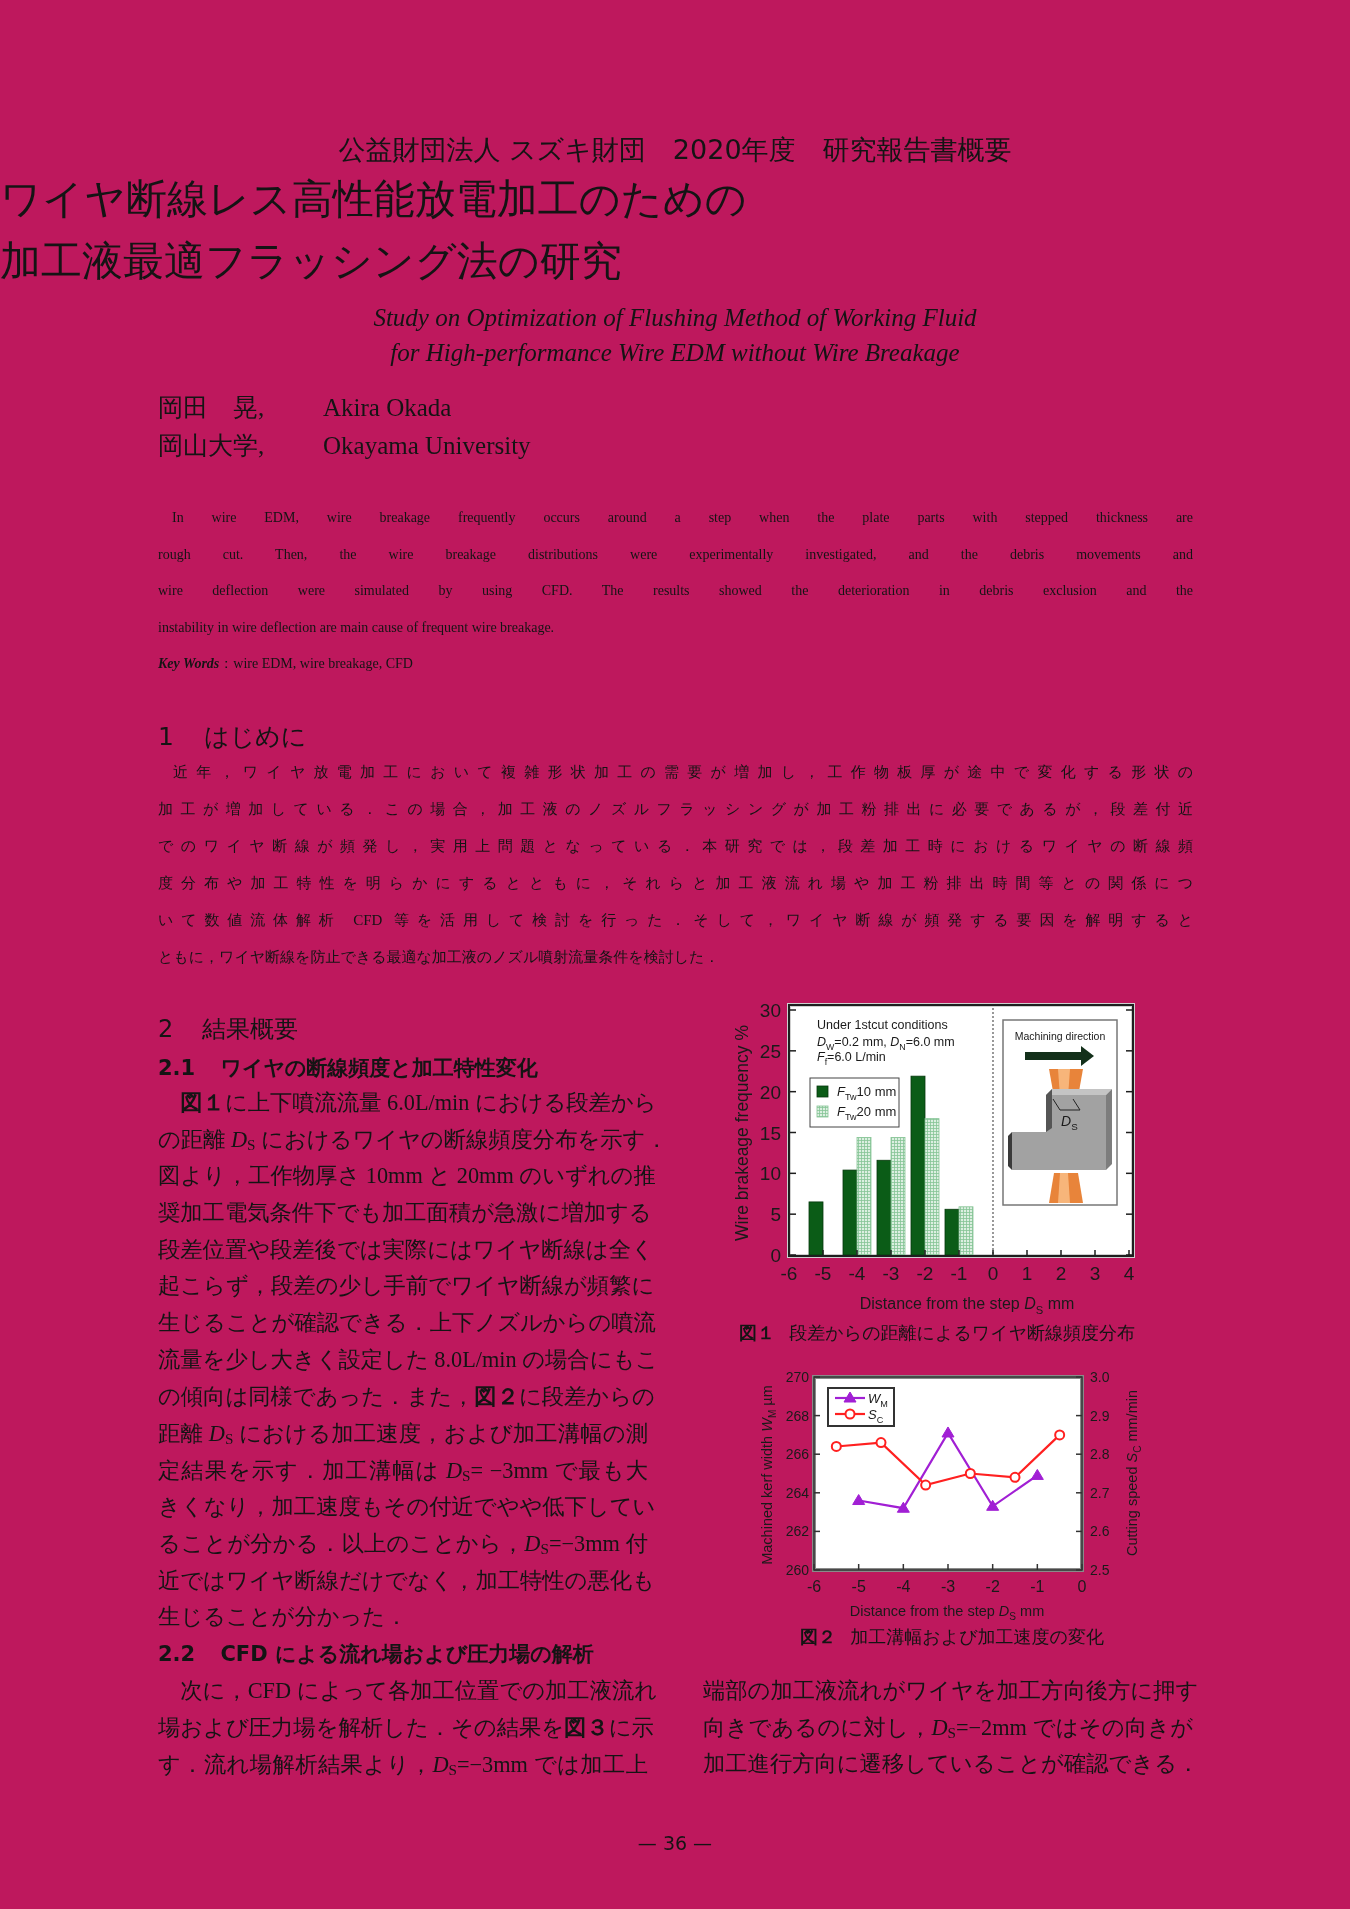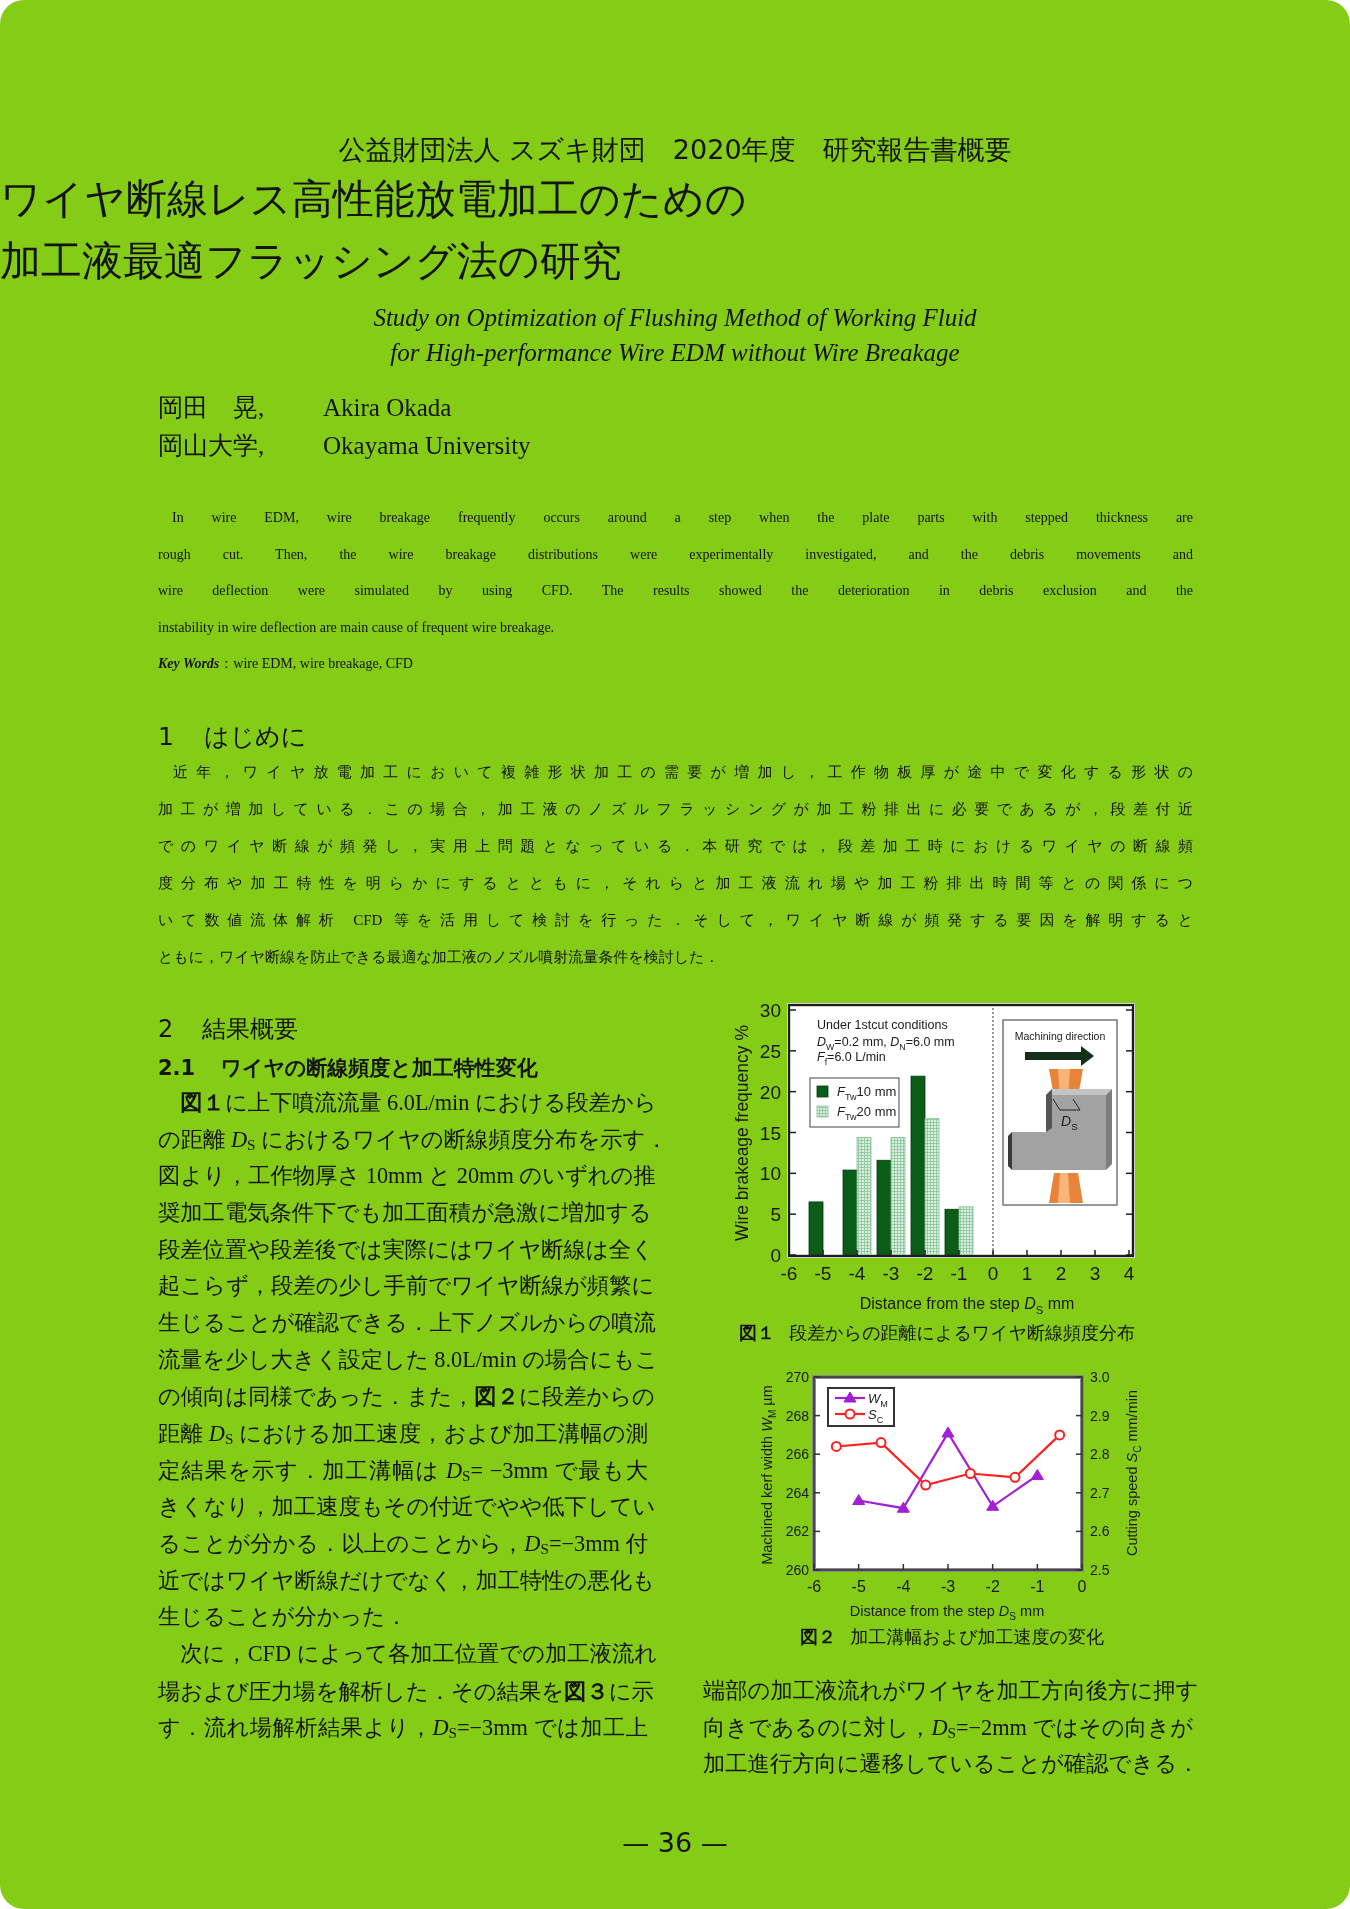--- a/index.html
+++ b/index.html
@@ -1,16 +1,16 @@
 <!DOCTYPE html>
 <html><head>
 <meta charset="utf-8">
 <style>
   html, body { margin: 0; padding: 0; background: #ffffff; }
-  #page { position: relative; width: 1350px; height: 1909px; background: #84cc16; overflow: hidden; color: #141414; border-radius: 24px; }
+  #page { position: relative; width: 1350px; height: 1909px; background: #be185d; overflow: hidden; color: #141414; }
   .sans { font-family: "DejaVu Sans", "Liberation Sans", sans-serif; }
   .serif { font-family: "Liberation Serif", "DejaVu Serif", serif; }
   .abs { position: absolute; }
 
   .org-line { top: 134px; left: 0; width: 1350px; text-align: center; font-size: 27px; line-height: 32px; }
   .title-ja { top: 168px; left: 0; width: 1350px; text-align: left; font-size: 41px; line-height: 62px; }
   .title-en { top: 300px; left: 0; width: 1350px; text-align: center; font-size: 25px; line-height: 35px; font-style: italic; }
   .authors { top: 389px; left: 158px; font-size: 25px; line-height: 38px; }
   .authors .ja { display: inline-block; width: 165px; }
   .abstract { top: 500px; left: 158px; width: 1035px; font-size: 14px; line-height: 36.6px; }
@@ -33,21 +33,21 @@
   .line.indent { text-indent: 1em; }
   .b { font-weight: bold; font-family: "DejaVu Sans", "Liberation Sans", sans-serif; }
   .i { font-style: italic; }
   sub { font-size: 68%; vertical-align: -0.2em; line-height: 0; }
 
   .caption { font-size: 18px; line-height: 26px; text-align: center; white-space: nowrap; }
   .caption .cap-label { font-weight: bold; margin-right: 0.8em; }
   .fig1-cap { top: 1320px; left: 737px; width: 400px; }
   .fig2-cap { top: 1624px; left: 752px; width: 400px; }
 
-  .page-num { top: 1830px; left: 0; width: 1350px; text-align: center; font-size: 27px; line-height: 26px; }
+  .page-num { top: 1830px; left: 0; width: 1350px; text-align: center; font-size: 19px; line-height: 26px; }
 
   svg.fig { position: absolute; overflow: visible; }
   svg text { font-family: "Liberation Sans", "DejaVu Sans", sans-serif; fill: #1a1a1a; }
 </style>
 </head>
 <body>
 
 <div id="page">
 
   <div class="abs org-line sans">公益財団法人 スズキ財団　2020年度　研究報告書概要</div>
@@ -113,20 +113,23 @@
         <div class="line just"><span>生じることが確認できる．上下ノズルからの噴流</span></div>
         <div class="line just"><span>流量を少し大きく設定した 8.0L/min の場合にもこ</span></div>
         <div class="line just"><span>の傾向は同様であった．また，</span><span class="b">図２</span><span>に段差からの</span></div>
         <div class="line just"><span>距離 </span><span class="i">D</span><sub>S</sub><span> における加工速度，および加工溝幅の測</span></div>
         <div class="line just"><span>定結果を示す．加工溝幅は </span><span class="i">D</span><sub>S</sub><span>= −3mm で最も大</span></div>
         <div class="line just"><span>きくなり，加工速度もその付近でやや低下してい</span></div>
         <div class="line just"><span>ることが分かる．以上のことから，</span><span class="i">D</span><sub>S</sub><span>=−3mm 付</span></div>
         <div class="line just"><span>近ではワイヤ断線だけでなく，加工特性の悪化も</span></div>
         <div class="line"><span>生じることが分かった．</span></div>
       </div>
+    <div class="h sub-h sans">
+      <span class="num">2.2</span><span>CFD による流れ場および圧力場の解析</span>
+    </div>
     <div>
         <div class="line indent just"><span>次に，CFD によって各加工位置での加工液流れ</span></div>
         <div class="line just"><span>場および圧力場を解析した．その結果を</span><span class="b">図３</span><span>に示</span></div>
         <div class="line just"><span>す．流れ場解析結果より，</span><span class="i">D</span><sub>S</sub><span>=−3mm では加工上</span></div>
       </div>
   </div>
 
   <div class="abs right-col serif">
     <div>
         <div class="line just"><span>端部の加工液流れがワイヤを加工方向後方に押す</span></div>

